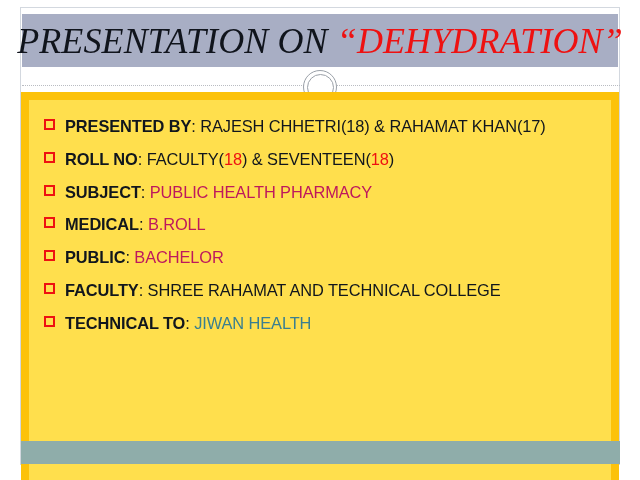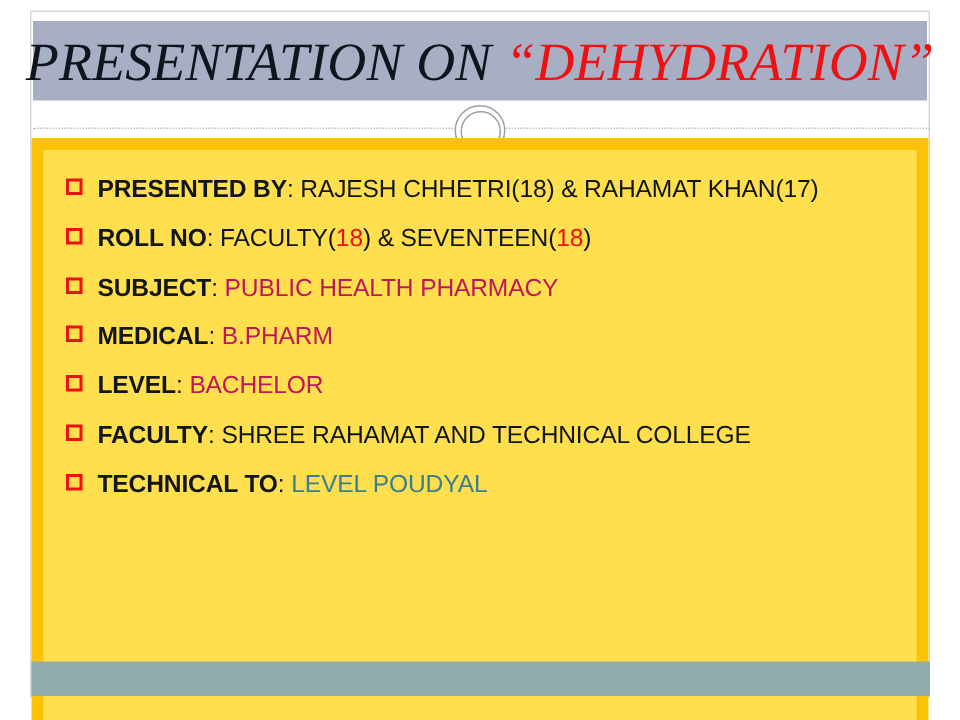--- a/index.html
+++ b/index.html
@@ -181,23 +181,23 @@
     <div class="ring-outer"></div>
     <div class="ring-inner"></div>
   </div>
 
   <div class="content-outer">
     <div class="content-inner">
       <ul class="bullet-list">
           <li class="bullet-item"><span class="bullet-marker"></span><span class="item-label">PRESENTED BY</span><span class="item-colon">: </span><span class="item-value"><span>RAJESH CHHETRI(</span><span>18</span><span>) &amp; RAHAMAT KHAN(17)</span></span></li>
           <li class="bullet-item"><span class="bullet-marker"></span><span class="item-label">ROLL NO</span><span class="item-colon">: </span><span class="item-value"><span>FACULTY(</span><span class="v-red">18</span><span>) &amp; SEVENTEEN(</span><span class="v-red">18</span><span>)</span></span></li>
           <li class="bullet-item"><span class="bullet-marker"></span><span class="item-label">SUBJECT</span><span class="item-colon">: </span><span class="item-value"><span class="v-muted">PUBLIC HEALTH PHARMACY</span></span></li>
-          <li class="bullet-item"><span class="bullet-marker"></span><span class="item-label">MEDICAL</span><span class="item-colon">: </span><span class="item-value"><span class="v-muted">B.PHARM</span></span></li>
-          <li class="bullet-item"><span class="bullet-marker"></span><span class="item-label">LEVEL</span><span class="item-colon">: </span><span class="item-value"><span class="v-muted">BACHELOR</span></span></li>
+          <li class="bullet-item"><span class="bullet-marker"></span><span class="item-label">MEDICAL</span><span class="item-colon">: </span><span class="item-value"><span class="v-muted">B.ROLL</span></span></li>
+          <li class="bullet-item"><span class="bullet-marker"></span><span class="item-label">PUBLIC</span><span class="item-colon">: </span><span class="item-value"><span class="v-muted">BACHELOR</span></span></li>
           <li class="bullet-item"><span class="bullet-marker"></span><span class="item-label">FACULTY</span><span class="item-colon">: </span><span class="item-value"><span>SHREE RAHAMAT AND TECHNICAL COLLEGE</span></span></li>
-          <li class="bullet-item"><span class="bullet-marker"></span><span class="item-label">TECHNICAL TO</span><span class="item-colon">: </span><span class="item-value"><span class="v-teal">LEVEL POUDYAL</span></span></li>
+          <li class="bullet-item"><span class="bullet-marker"></span><span class="item-label">TECHNICAL TO</span><span class="item-colon">: </span><span class="item-value"><span class="v-teal">JIWAN HEALTH</span></span></li>
         </ul>
     </div>
   </div>
 
   <div class="footer-bar"></div>
 
 </div>
 
 </body></html>

